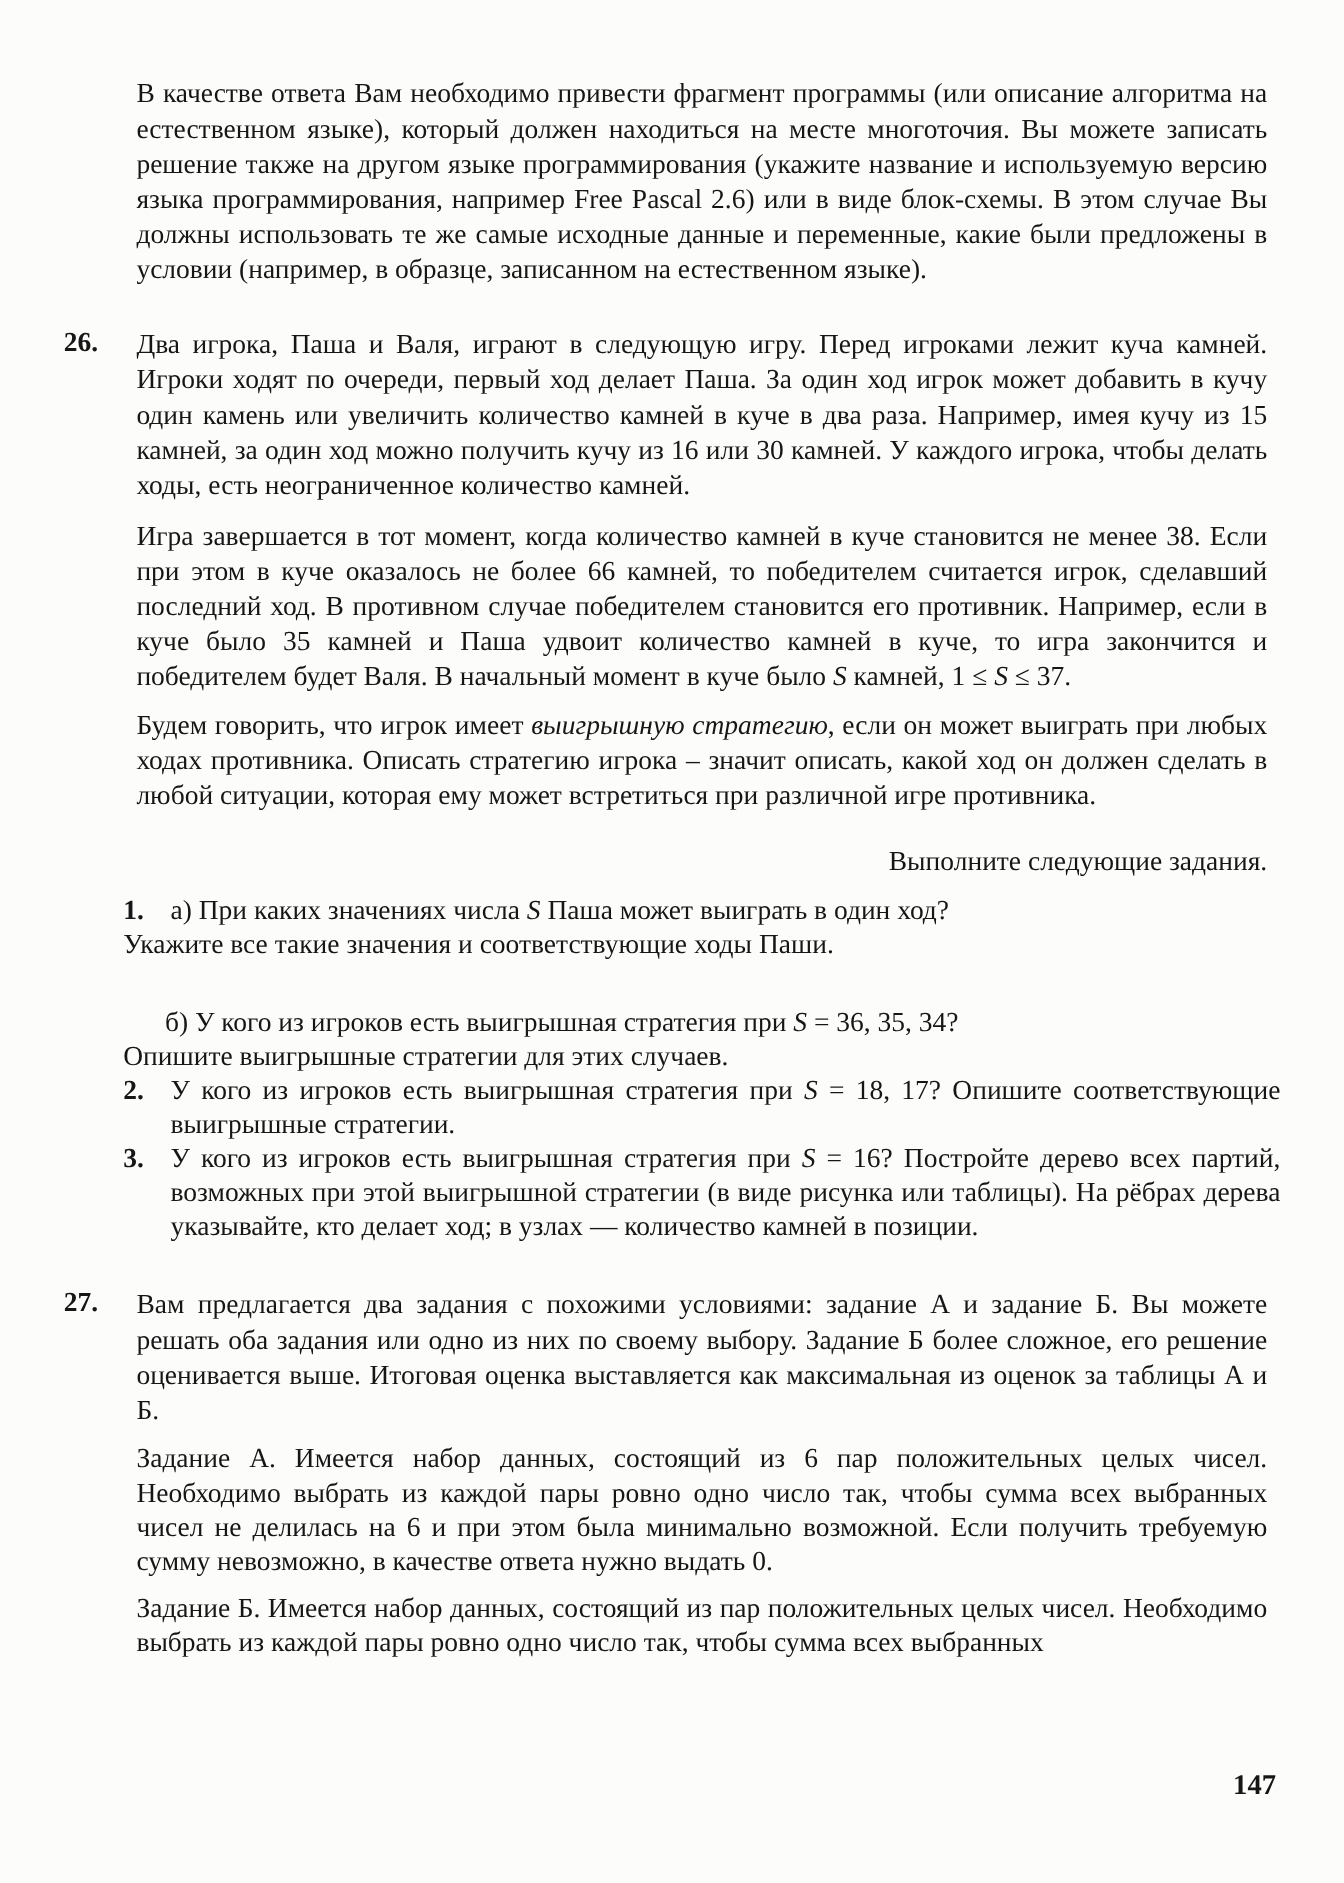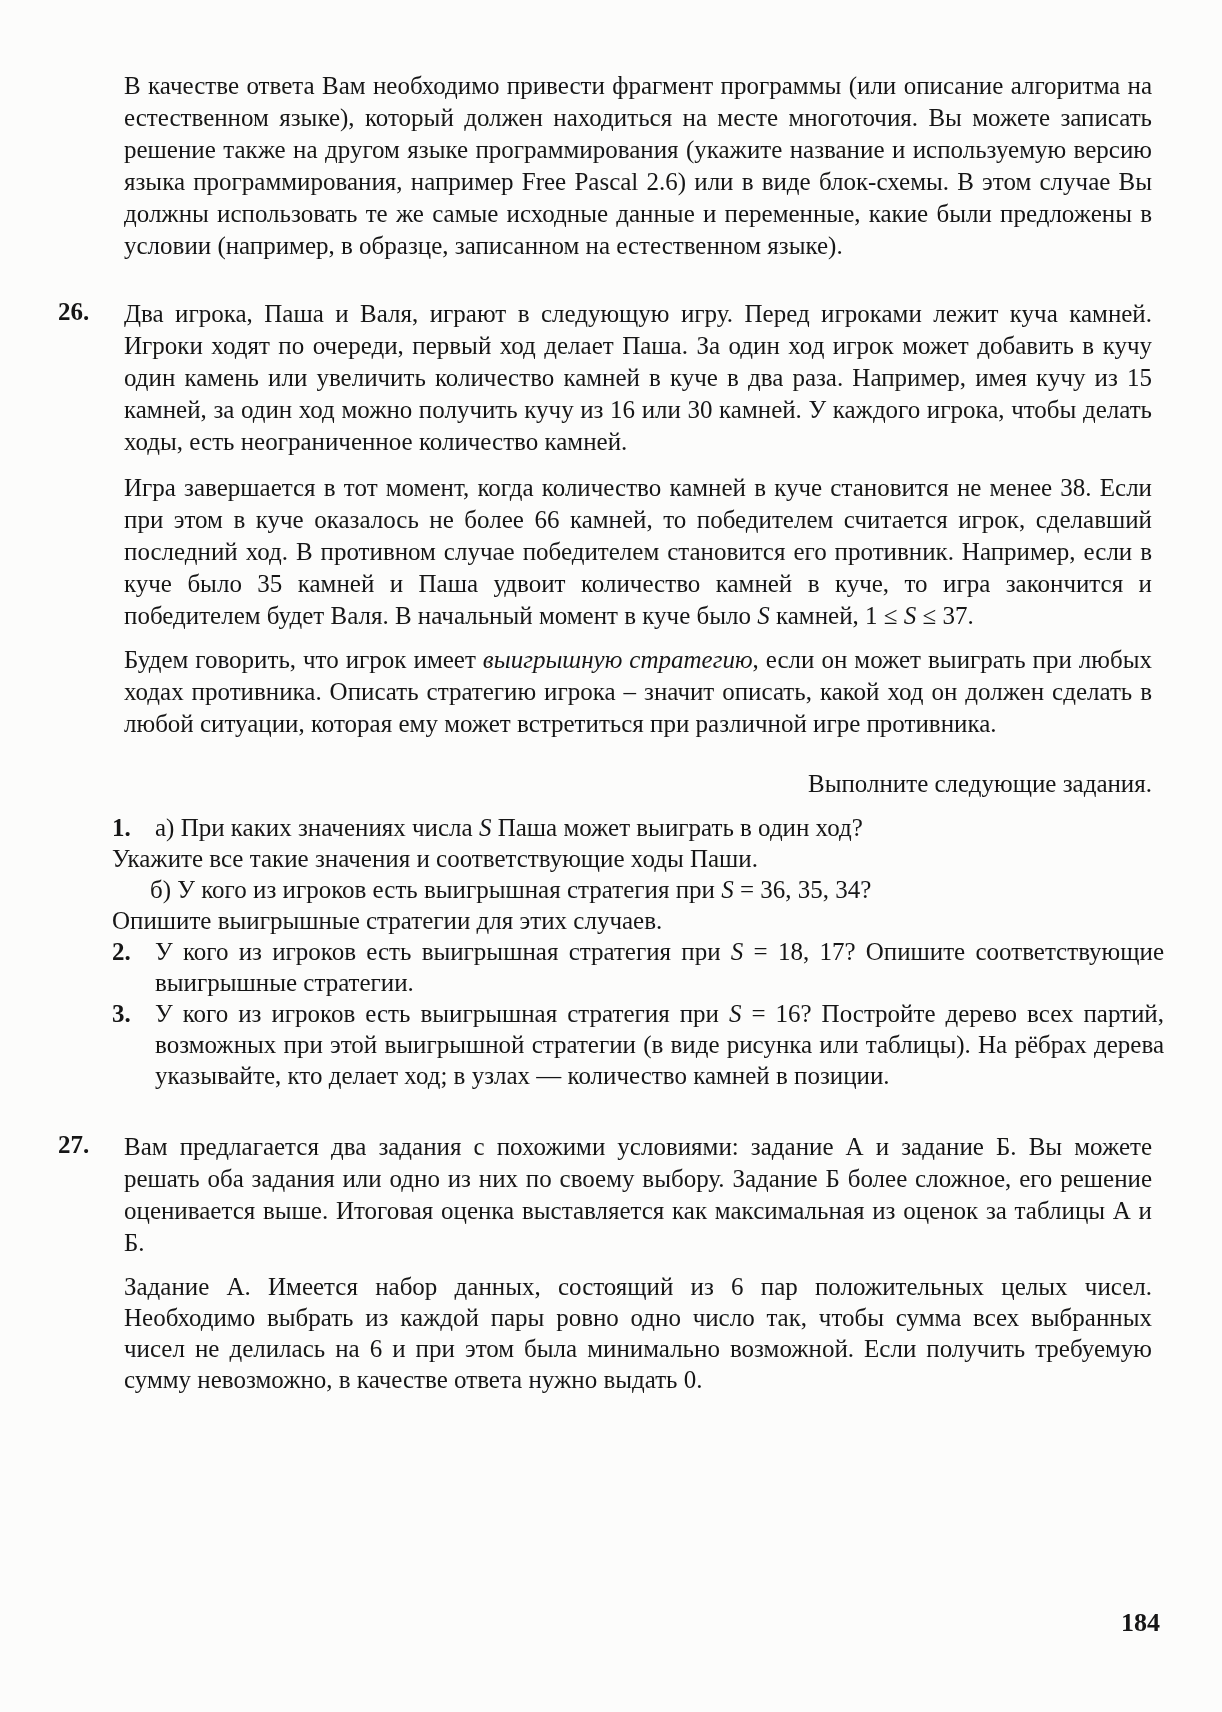--- a/index.html
+++ b/index.html
@@ -34,21 +34,21 @@
     left:-54px;
     top:0;
     font-weight:bold;
   }
   .gap-top{margin-top:14px;}
   .tasks-intro{margin-top:28px;text-align:right;}
   .task-list{margin-top:9px;line-height:31px;}
   .task-line{margin:0;text-align:left;}
   .indent-num{position:relative;padding-left:43px;}
   .indent-num .num{position:absolute;left:0;top:0;font-weight:bold;}
-  .indent-b{padding-left:38px;}
+  .indent-b{padding-left:38px;margin-top:40px;}
   .task-item{position:relative;padding-left:43px;text-align:justify;margin:0;}
   .task-item .num{position:absolute;left:0;top:0;font-weight:bold;}
   .block-a{margin-top:12px;line-height:31px;}
   .block-a .para{line-height:31px;}
   .page-num{
     position:absolute;
     right:62px;
     top:1608px;
     font-weight:bold;
     font-size:26px;
@@ -90,19 +90,20 @@
         </div>
       </div>
     </section>
 
     <section class="problem prob-27">
       <span class="prob-num">27.</span>
       <p class="para"><span>Вам предлагается два задания с похожими условиями: задание А и задание Б. Вы можете решать оба задания или одно из них по своему выбору. Задание Б более сложное, его решение оценивается выше. Итоговая оценка выставляется как </span><span class="b">максимальная</span><span> из оценок за таблицы А и Б.</span></p>
 
       <div class="block-a">
         <p class="para">Задание А. Имеется набор данных, состоящий из 6 пар положительных целых чисел. Необходимо выбрать из каждой пары ровно одно число так, чтобы сумма всех выбранных чисел не делилась на 6 и при этом была минимально возможной. Если получить требуемую сумму невозможно, в качестве ответа нужно выдать 0.</p>
+        <p class="para">Задание Б. Имеется набор данных, состоящий из пар положительных целых чисел. Необходимо выбрать из каждой пары ровно одно число так, чтобы сумма всех выбранных</p>
       </div>
     </section>
 
   </div>
 
-  <div class="page-num">184</div>
+  <div class="page-num">147</div>
 </div>
 
 </body></html>

